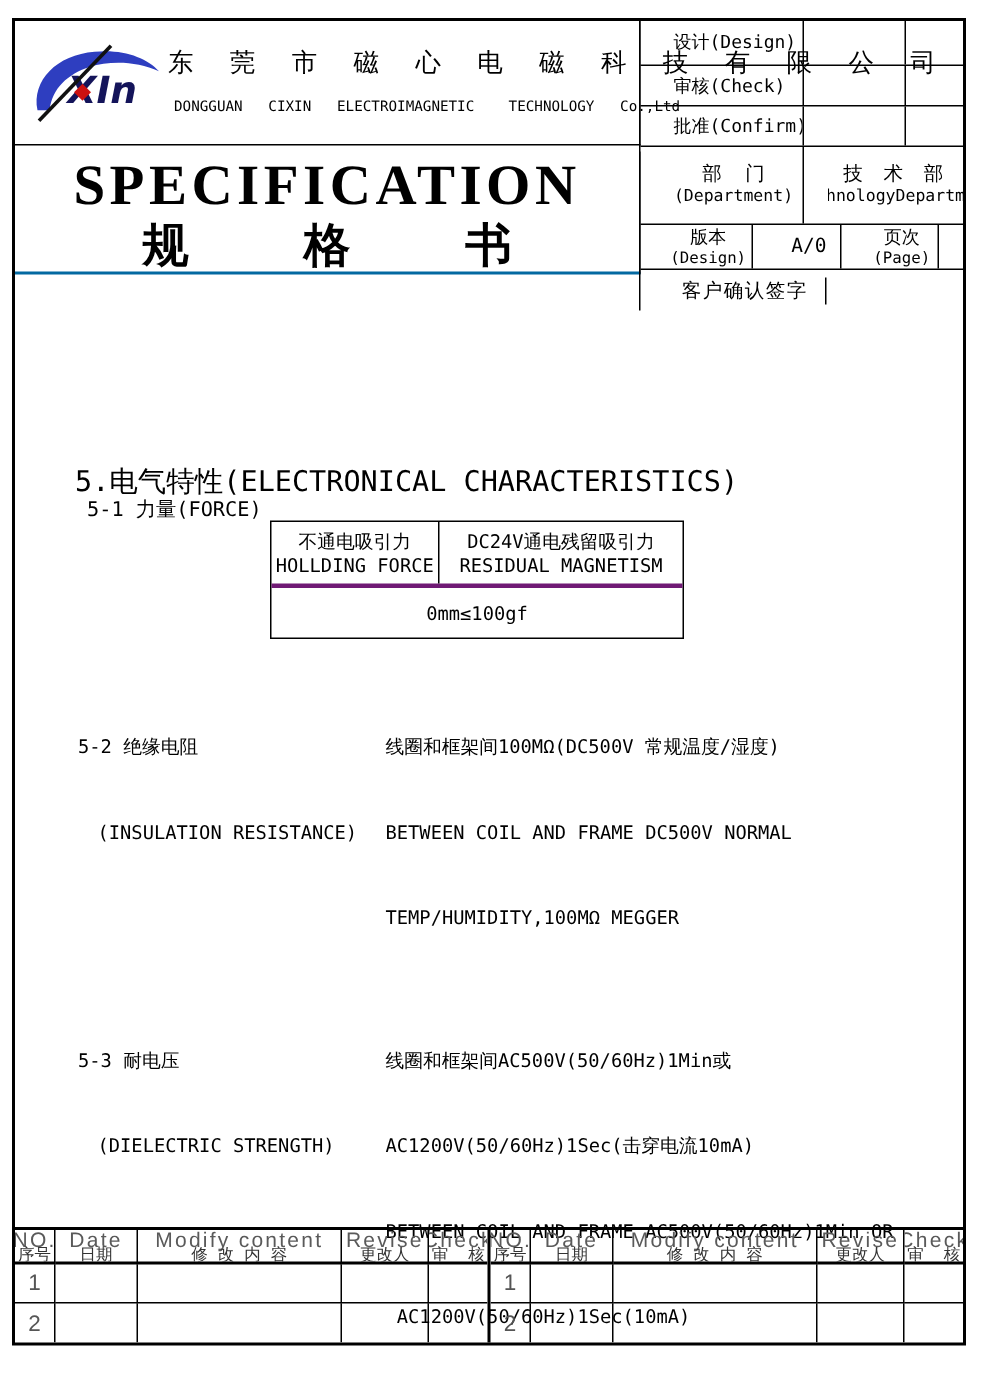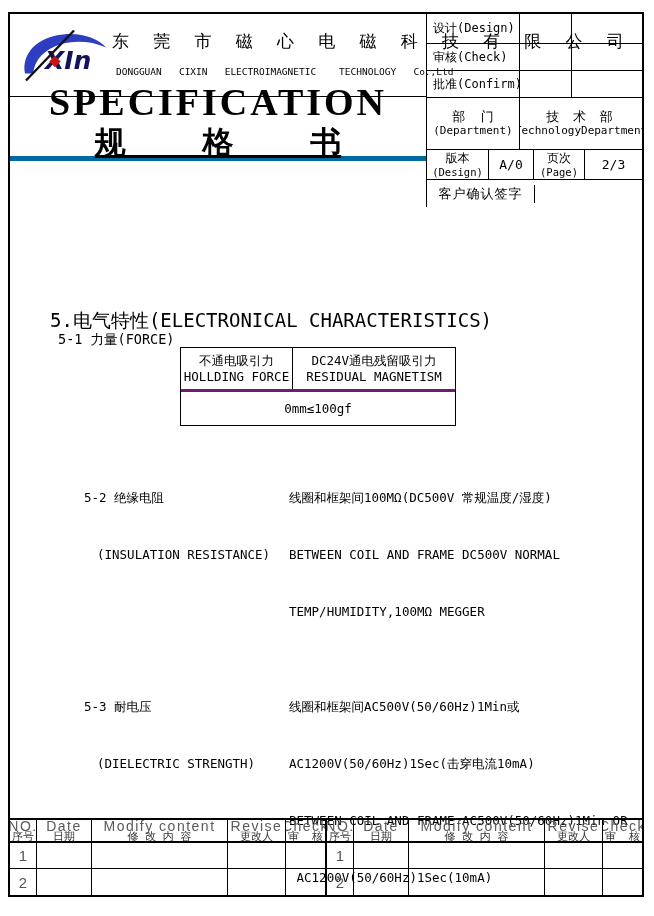--- a/index.html
+++ b/index.html
@@ -14,29 +14,29 @@
     border:2px solid #000;
   }
   .abs { position:absolute; }
 
   
   .company-box { left:0; top:0; width:417px; height:83px; border-right:1px solid #000; border-bottom:1px solid #000; }
   .logo { position:absolute; left:8px; top:13px; width:95px; height:56px; }
   .company-cn { position:absolute; left:102px; top:16px; font-size:17px; letter-spacing:7px; white-space:nowrap; font-weight:500; }
   .company-en { position:absolute; left:106px; top:52px; font-size:9.5px; white-space:pre; }
 
-  .title-box { left:0; top:65px; width:417px; height:82px; border-right:1px solid #000; border-bottom:5px solid #0369a1; text-align:center; }
+  .title-box { left:0; top:87px; width:417px; height:82px; border-right:1px solid #000; border-bottom:2px solid #0369a1; text-align:center; }
   .title-en { margin-top:2px; font-family:"Liberation Serif","DejaVu Serif",serif; font-weight:700; font-size:38px; letter-spacing:3px; line-height:42px; white-space:nowrap; }
-  .title-cn { font-size:31px; font-weight:700; line-height:38px; word-spacing:58px; white-space:pre;text-decoration:underline; }
+  .title-cn { font-size:31px; font-weight:700; line-height:38px; word-spacing:58px; white-space:pre; }
 
   
   .approval { left:416px; top:0; right:0; height:193px; border-left:1px solid #000; font-size:12px; }
   .ap-row { display:flex; border-bottom:1px solid #000; }
   .ap-row:last-child { border-bottom:none;align-items:center; }
-  .ap-cell { border-right:1px solid #000; display:flex; align-items:center; white-space:pre; overflow:hidden; }
+  .ap-cell { border-right:1px solid #000; display:flex; align-items:center; white-space:pre; overflow:hidden;margin-left:16px; }
   .ap-cell:last-child { border-right:none; }
   .ap-label { padding-left:6px; }
   .ap-center { justify-content:center; text-align:center; }
   .ap-stack { flex-direction:column; justify-content:center; line-height:14px; }
   .small-en { font-size:11px; }
   .dept-en { font-size:11px; letter-spacing:0; }
   .sign-label { font-size:13px; }
 
   
   .part-info { left:128px; top:186px; font-size:17px; line-height:28px; white-space:pre; }
@@ -50,21 +50,21 @@
   .force-table { left:170px; top:333px; width:276px; border:1px solid #000; font-size:12.5px; text-align:center; }
   .ft-row { display:flex; }
   .ft-header { height:44px; border-bottom:3px solid #701a75; }
   .ft-values { height:33px; }
   .ft-c1 { width:112px; border-right:1px solid #000; display:flex; flex-direction:column; justify-content:center; line-height:16px; white-space:pre; }
   .ft-c2 { flex:1; display:flex; flex-direction:column; justify-content:center; line-height:16px; white-space:pre; }
 
   
   .chars { left:42px; top:436px; width:588px; font-size:12.5px; line-height:19px; }
   .char-row { display:flex; }
-  .char-label { width:205px; white-space:pre;margin-left:32px; }
+  .char-label { width:205px; white-space:pre; }
   .char-label .sub { padding-left:13px; }
   .char-spec { flex:1; white-space:pre; }
 
   
   .rev-table { left:0; right:0; bottom:0; height:77px; border-top:2px solid #000; display:flex; }
   .rev-half { flex:1 1 0; display:grid; grid-template-columns:27px 55px 136px 58px 1fr; grid-template-rows:23px 26px 1fr; overflow:hidden; }
   .rev-half.left { border-right:2px solid #000; }
   .rv-cell { border-right:1px solid #000; border-bottom:1.5px solid #000; overflow:hidden; }
   .rv-cell.last-col { border-right:none; }
   .rv-cell.last-row { border-bottom:none; }

